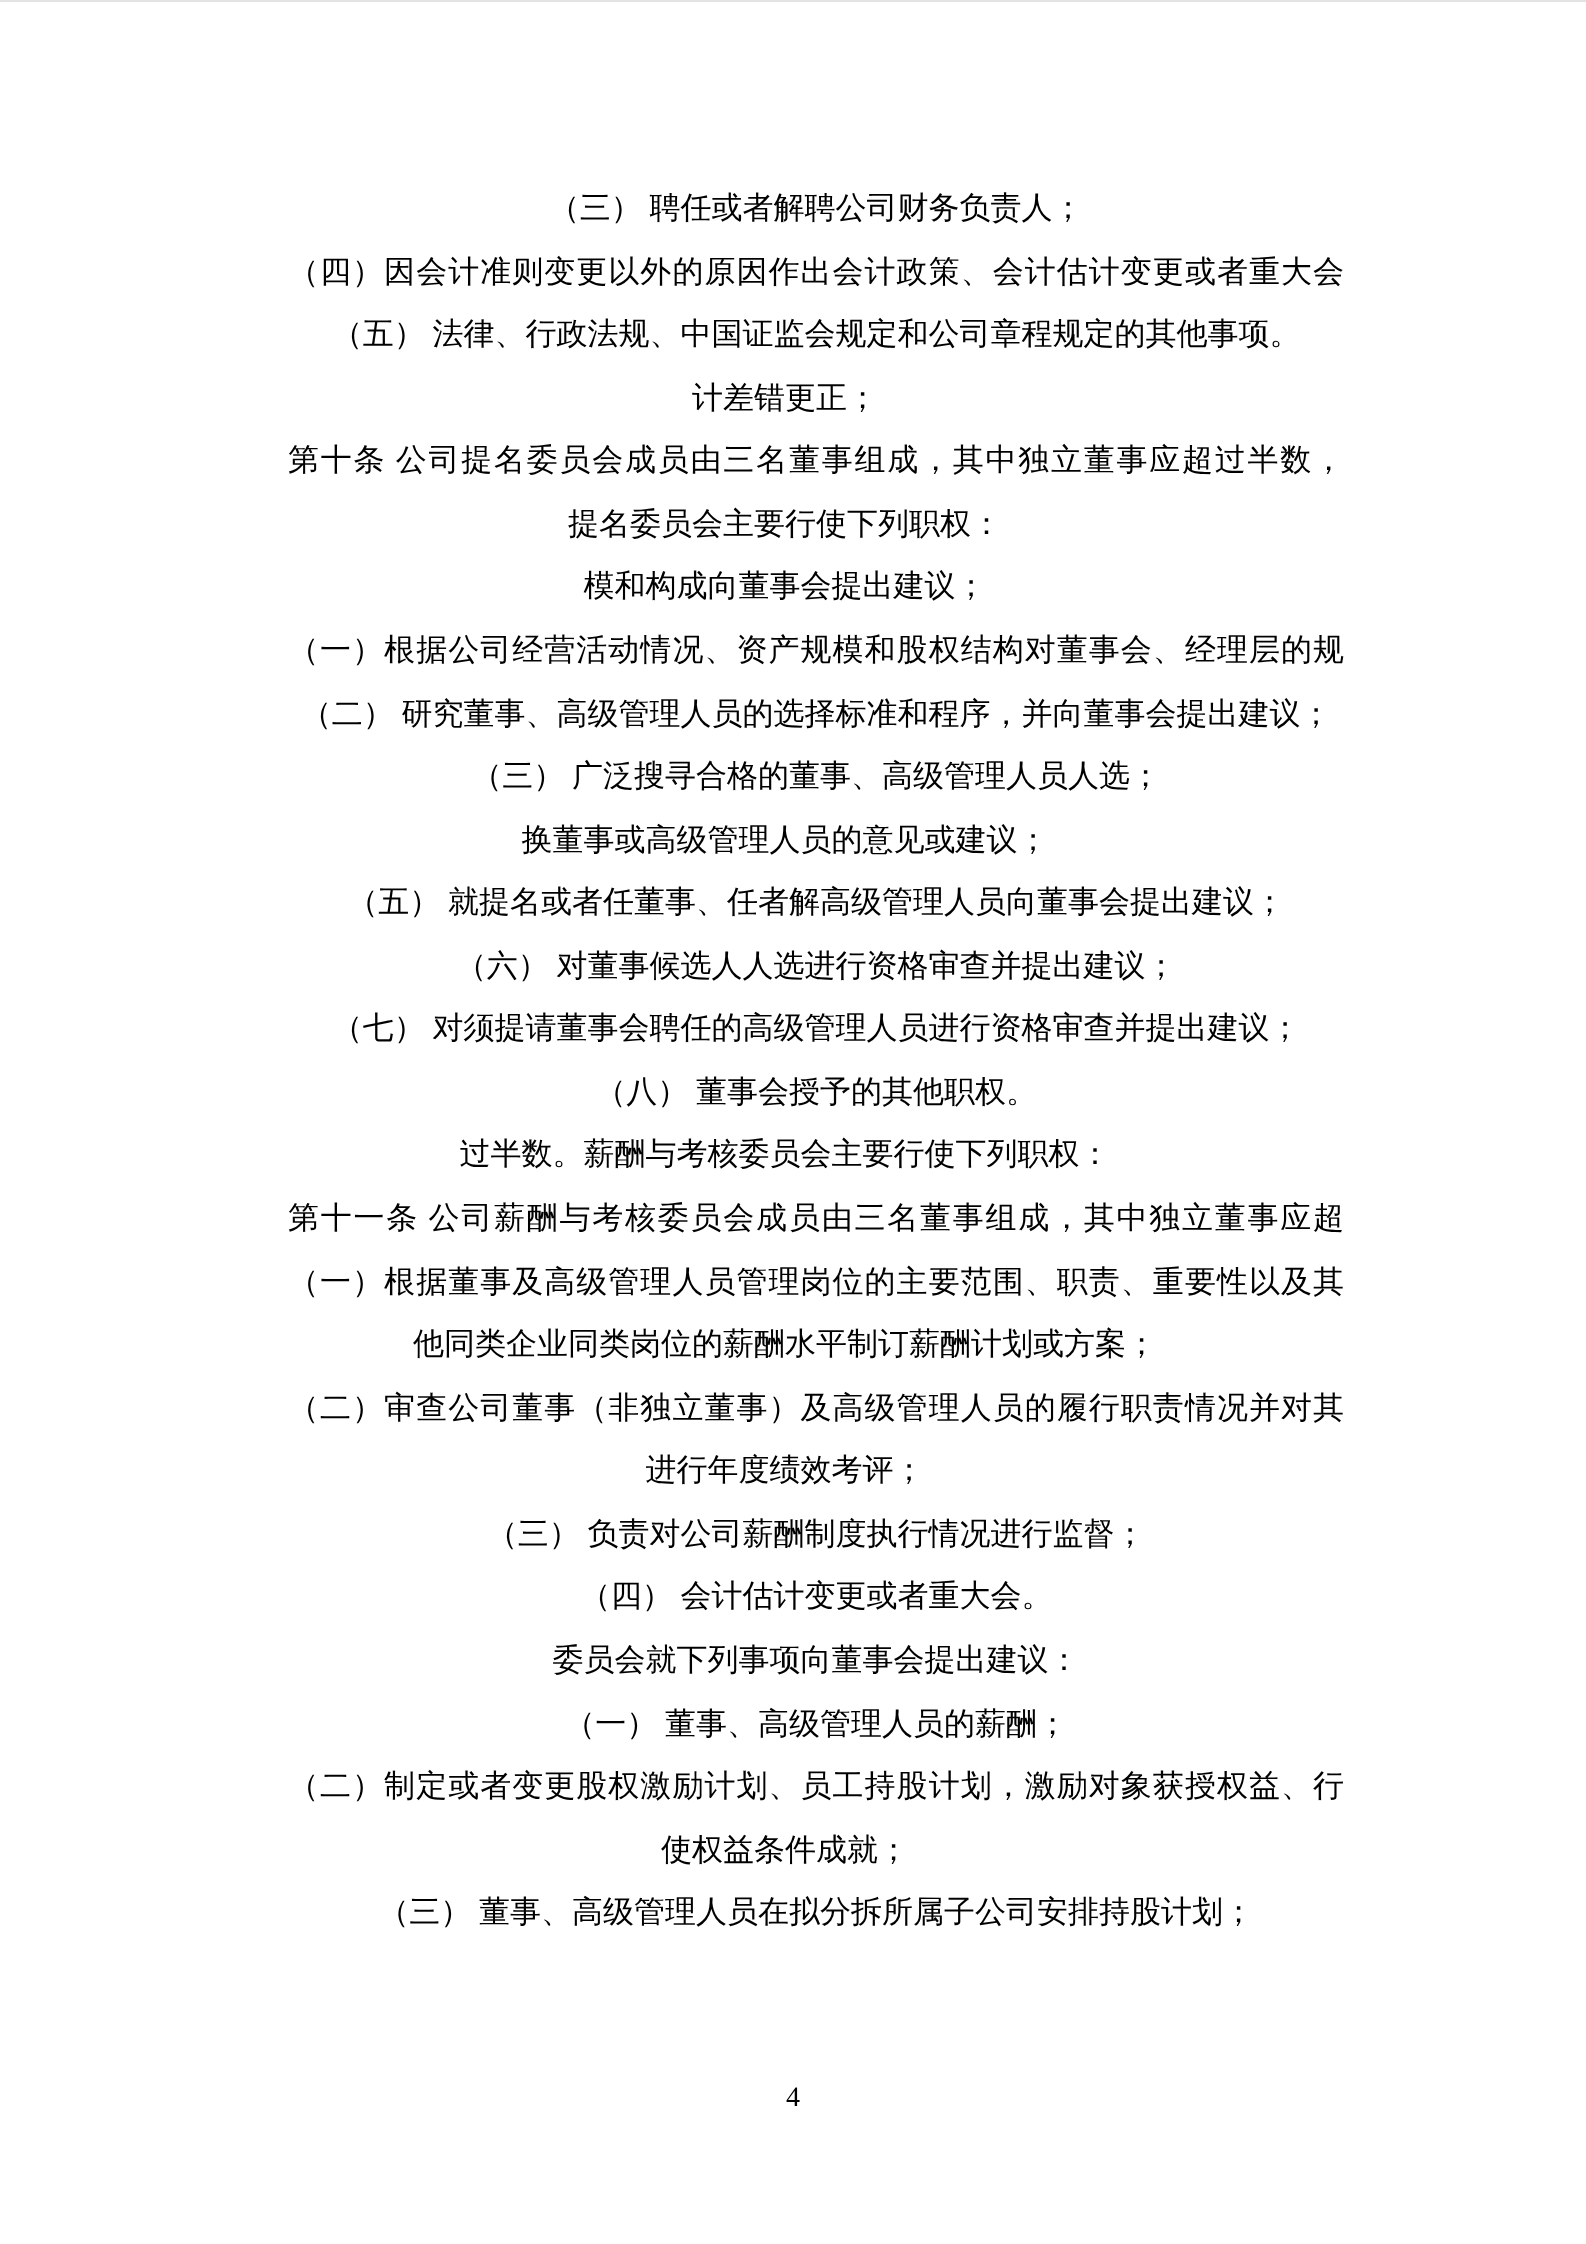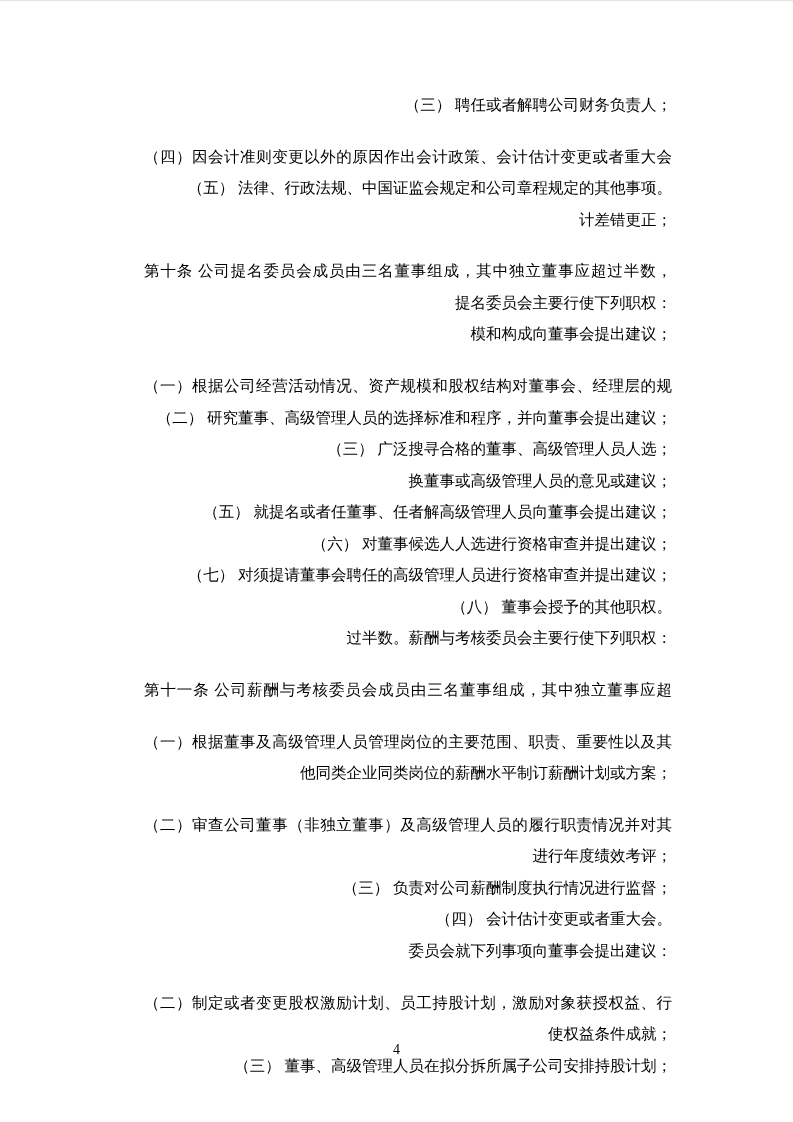--- a/index.html
+++ b/index.html
@@ -21,30 +21,29 @@
     position: absolute;
     left: 113px;
     top: 88px;
     width: 559px;
     font-size: 15.5px;
     line-height: 31.57px;
     letter-spacing: 0;
   }
   .line {
     margin: 0;
-    text-align: right;
+    text-align: center;
   }
   .line.indent {
     padding-left: 2em;
   }
   .line.stretch {
     text-align: justify;
     text-align-last: justify;
     text-justify: inter-character;
-    margin-top: 20px;
   }
   .lead {
     font-weight: normal;
   }
   .footer {
     position: absolute;
     left: 0;
     top: 1040px;
     width: 793px;
     text-align: center;
@@ -75,20 +74,21 @@
       <div class="line indent">（八） 董事会授予的其他职权。</div>
       <div class="line">过半数。薪酬与考核委员会主要行使下列职权：</div>
       <div class="line indent stretch"><span class="lead">第十一条</span> 公司薪酬与考核委员会成员由三名董事组成，其中独立董事应超</div>
       <div class="line indent stretch">（一）根据董事及高级管理人员管理岗位的主要范围、职责、重要性以及其</div>
       <div class="line">他同类企业同类岗位的薪酬水平制订薪酬计划或方案；</div>
       <div class="line indent stretch">（二）审查公司董事（非独立董事）及高级管理人员的履行职责情况并对其</div>
       <div class="line">进行年度绩效考评；</div>
       <div class="line indent">（三） 负责对公司薪酬制度执行情况进行监督；</div>
       <div class="line indent">（四） 会计估计变更或者重大会。</div>
       <div class="line indent">委员会就下列事项向董事会提出建议：</div>
+      <div class="line indent">（一） 董事、高级管理人员的薪酬；</div>
       <div class="line indent stretch">（二）制定或者变更股权激励计划、员工持股计划，激励对象获授权益、行</div>
       <div class="line">使权益条件成就；</div>
       <div class="line indent">（三） 董事、高级管理人员在拟分拆所属子公司安排持股计划；</div>
     </div>
   <div class="footer">
     <span>4</span>
   </div>
 </div>
 
 </body></html>

